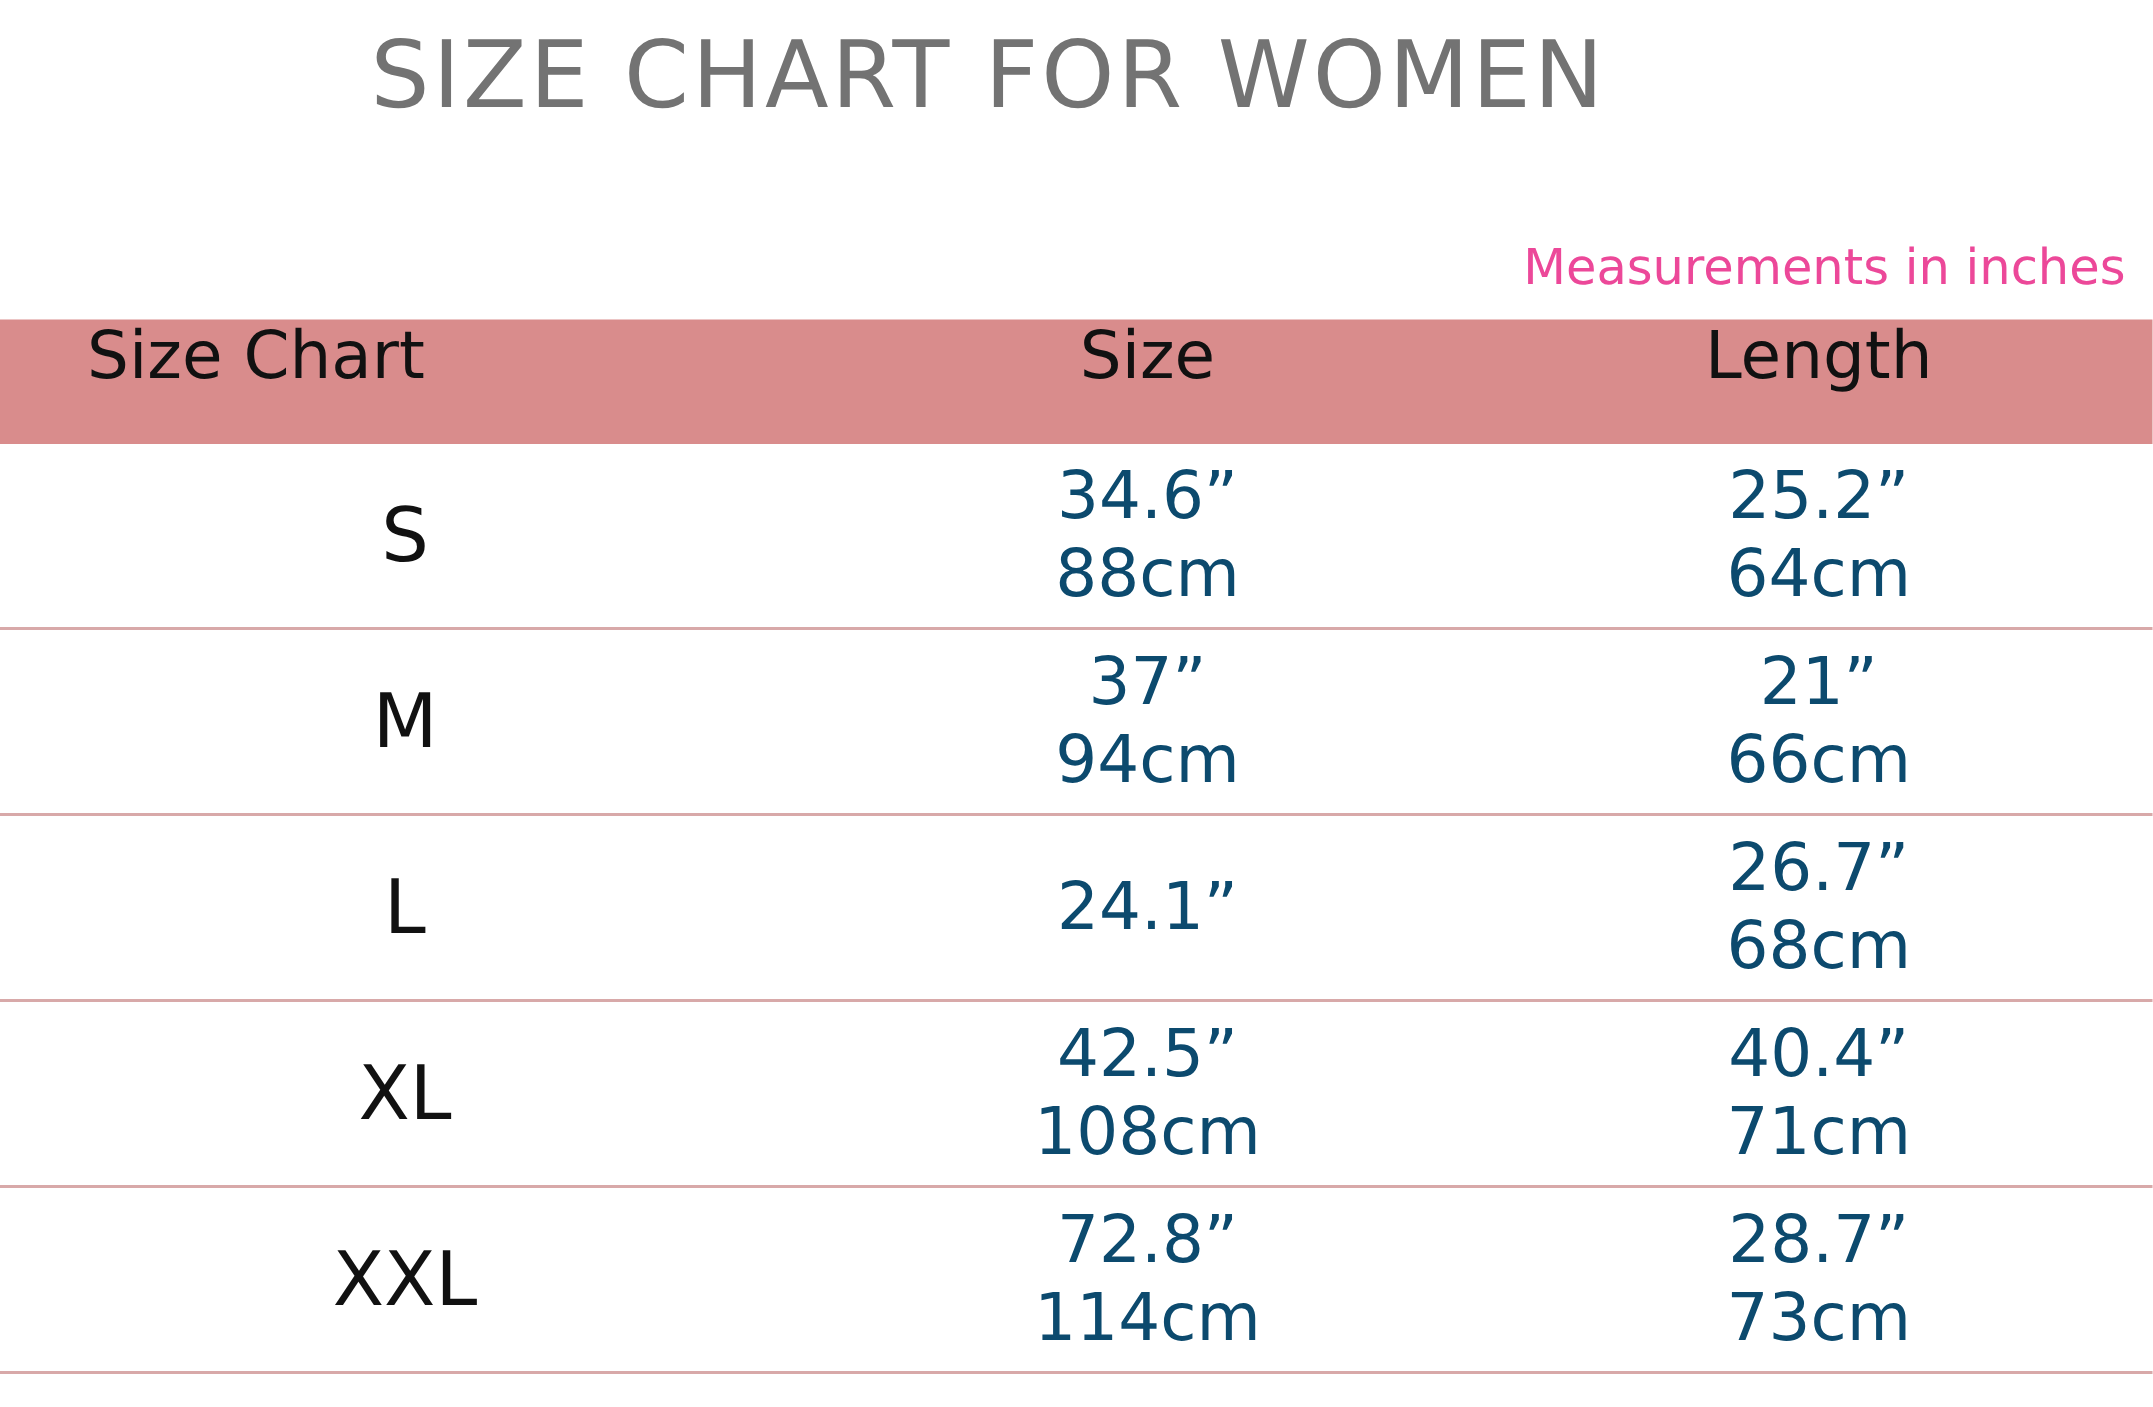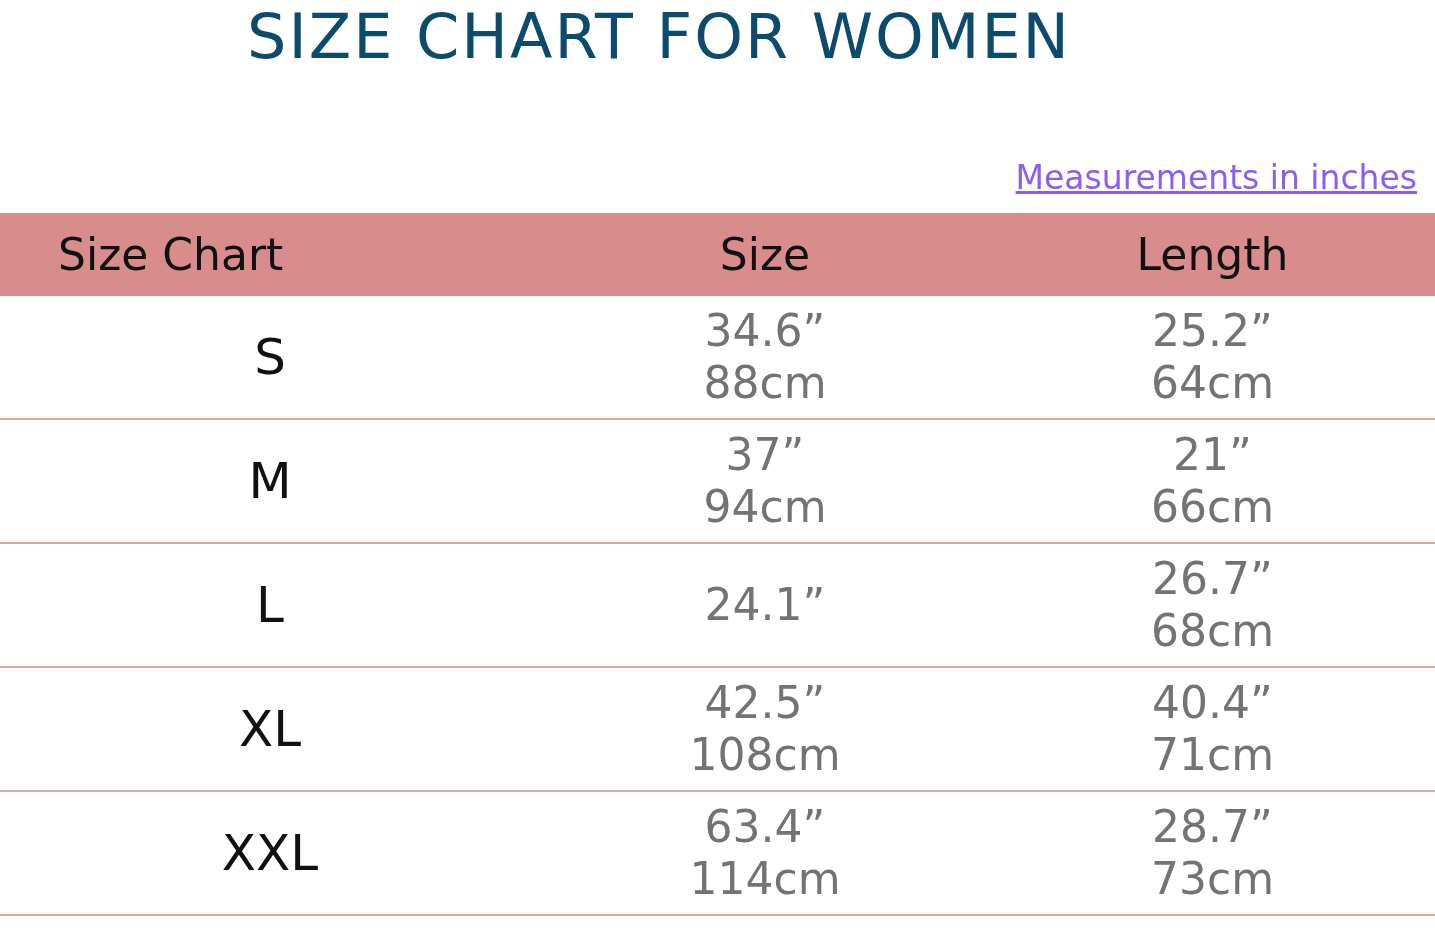--- a/index.html
+++ b/index.html
@@ -14,58 +14,57 @@
     overflow: hidden;
   }
   .page {
     position: relative;
     width: 1435px;
     height: 938px;
     background: #ffffff;
   }
   .title {
     position: absolute;
-    top: 2px;
+    top: 15px;
     left: 0;
     width: 1318px;
     text-align: center;
-    color: #0c4a6e;
+    color: #737373;
     font-size: 62px;
     letter-spacing: 2px;
     font-family: "DejaVu Sans", sans-serif;
     font-weight: 400;
     line-height: 70px;
     white-space: nowrap;
   }
   .units {
     position: absolute;
     top: 158px;
     right: 18px;
-    color: #8b5cf6;
+    color: #ec4899;
     font-size: 33px;
     font-family: "DejaVu Sans", sans-serif;
     line-height: 40px;
     white-space: nowrap;
-    text-decoration: underline;
   }
   .table {
     position: absolute;
     top: 213px;
     left: 0;
     width: 1435px;
   }
   .row {
     display: flex;
     width: 100%;
     box-sizing: border-box;
   }
   .header-row {
     background: #d98c8c;
     height: 83px;
-    align-items: center;
+    align-items: flex-start;
   }
   .header-row .cell {
     color: #111111;
     font-size: 44px;
     font-family: "DejaVu Sans", sans-serif;
     line-height: 50px;
     white-space: nowrap;
   }
   .data-row {
     height: 124px;
@@ -98,21 +97,21 @@
     width: 445px;
   }
   .size-label {
     font-size: 50px;
     color: #111111;
     font-family: "DejaVu Sans", sans-serif;
     line-height: 56px;
   }
   .meas {
     font-size: 44px;
-    color: #737373;
+    color: #0c4a6e;
     font-family: "DejaVu Sans", sans-serif;
     line-height: 52px;
     white-space: nowrap;
   }
 </style>
 </head>
 <body>
 
 <div class="page">
 
@@ -181,21 +180,21 @@
         <span class="meas">40.4”</span>
         <span class="meas">71cm</span>
       </div>
     </div>
 
     <div class="row data-row">
       <div class="cell col-size">
         <span class="size-label">XXL</span>
       </div>
       <div class="cell col-bust">
-        <span class="meas">63.4”</span>
+        <span class="meas">72.8”</span>
         <span class="meas">114cm</span>
       </div>
       <div class="cell col-length">
         <span class="meas">28.7”</span>
         <span class="meas">73cm</span>
       </div>
     </div>
 
   </div>
 </div>

